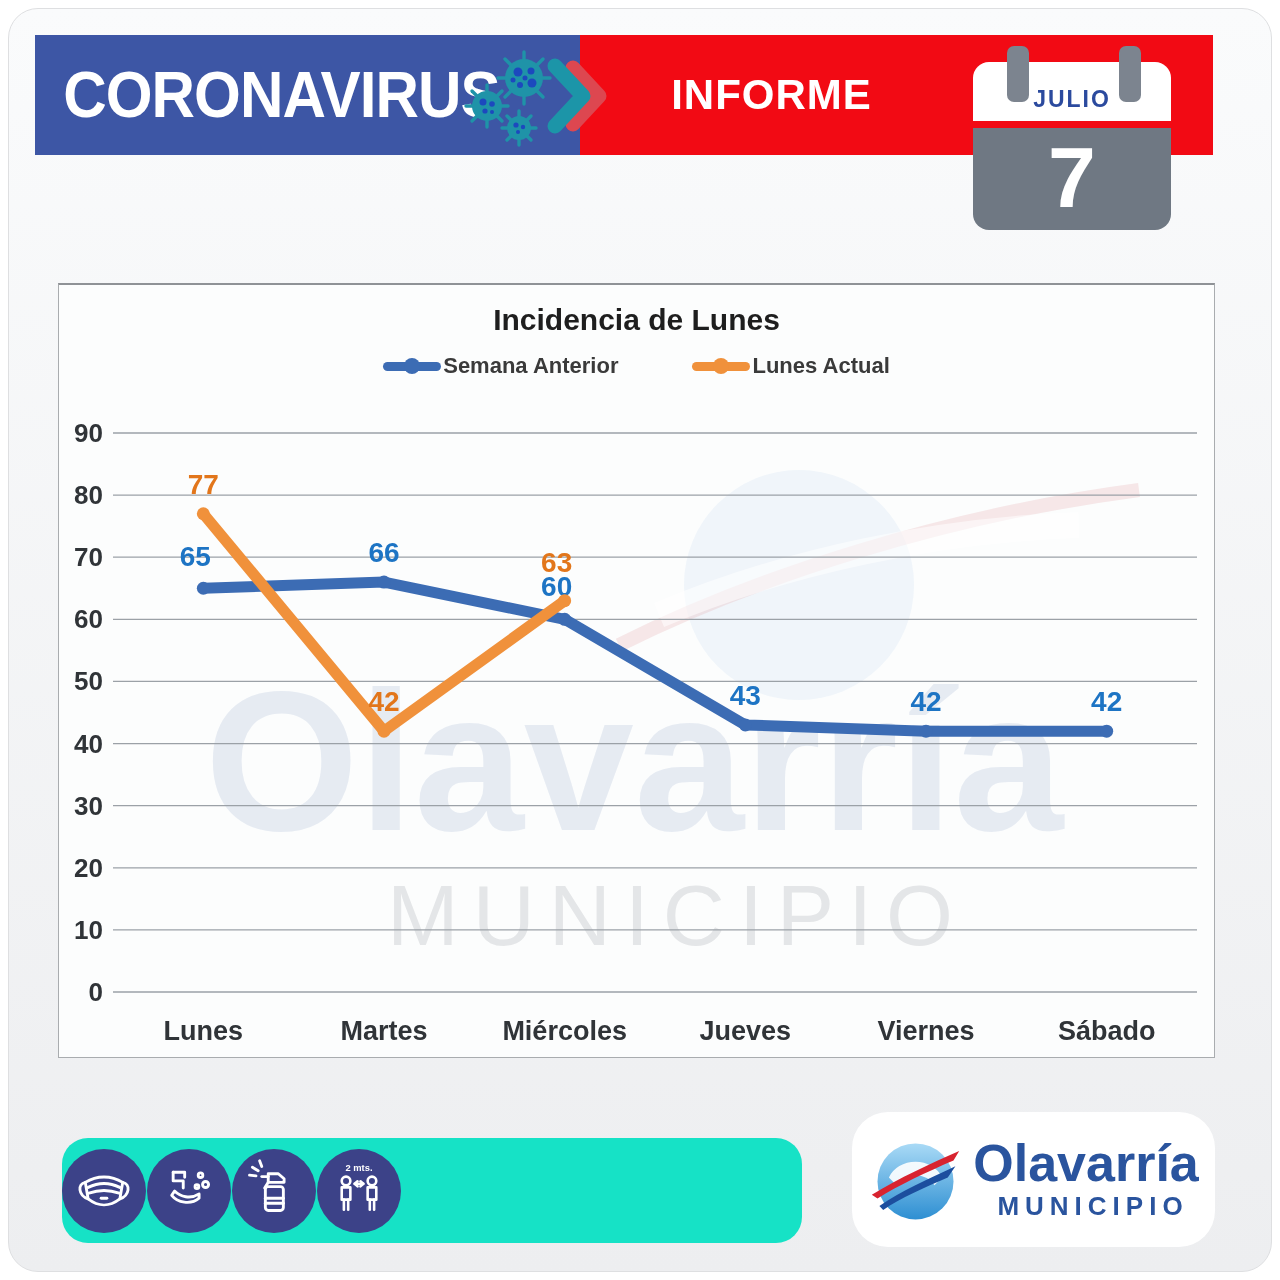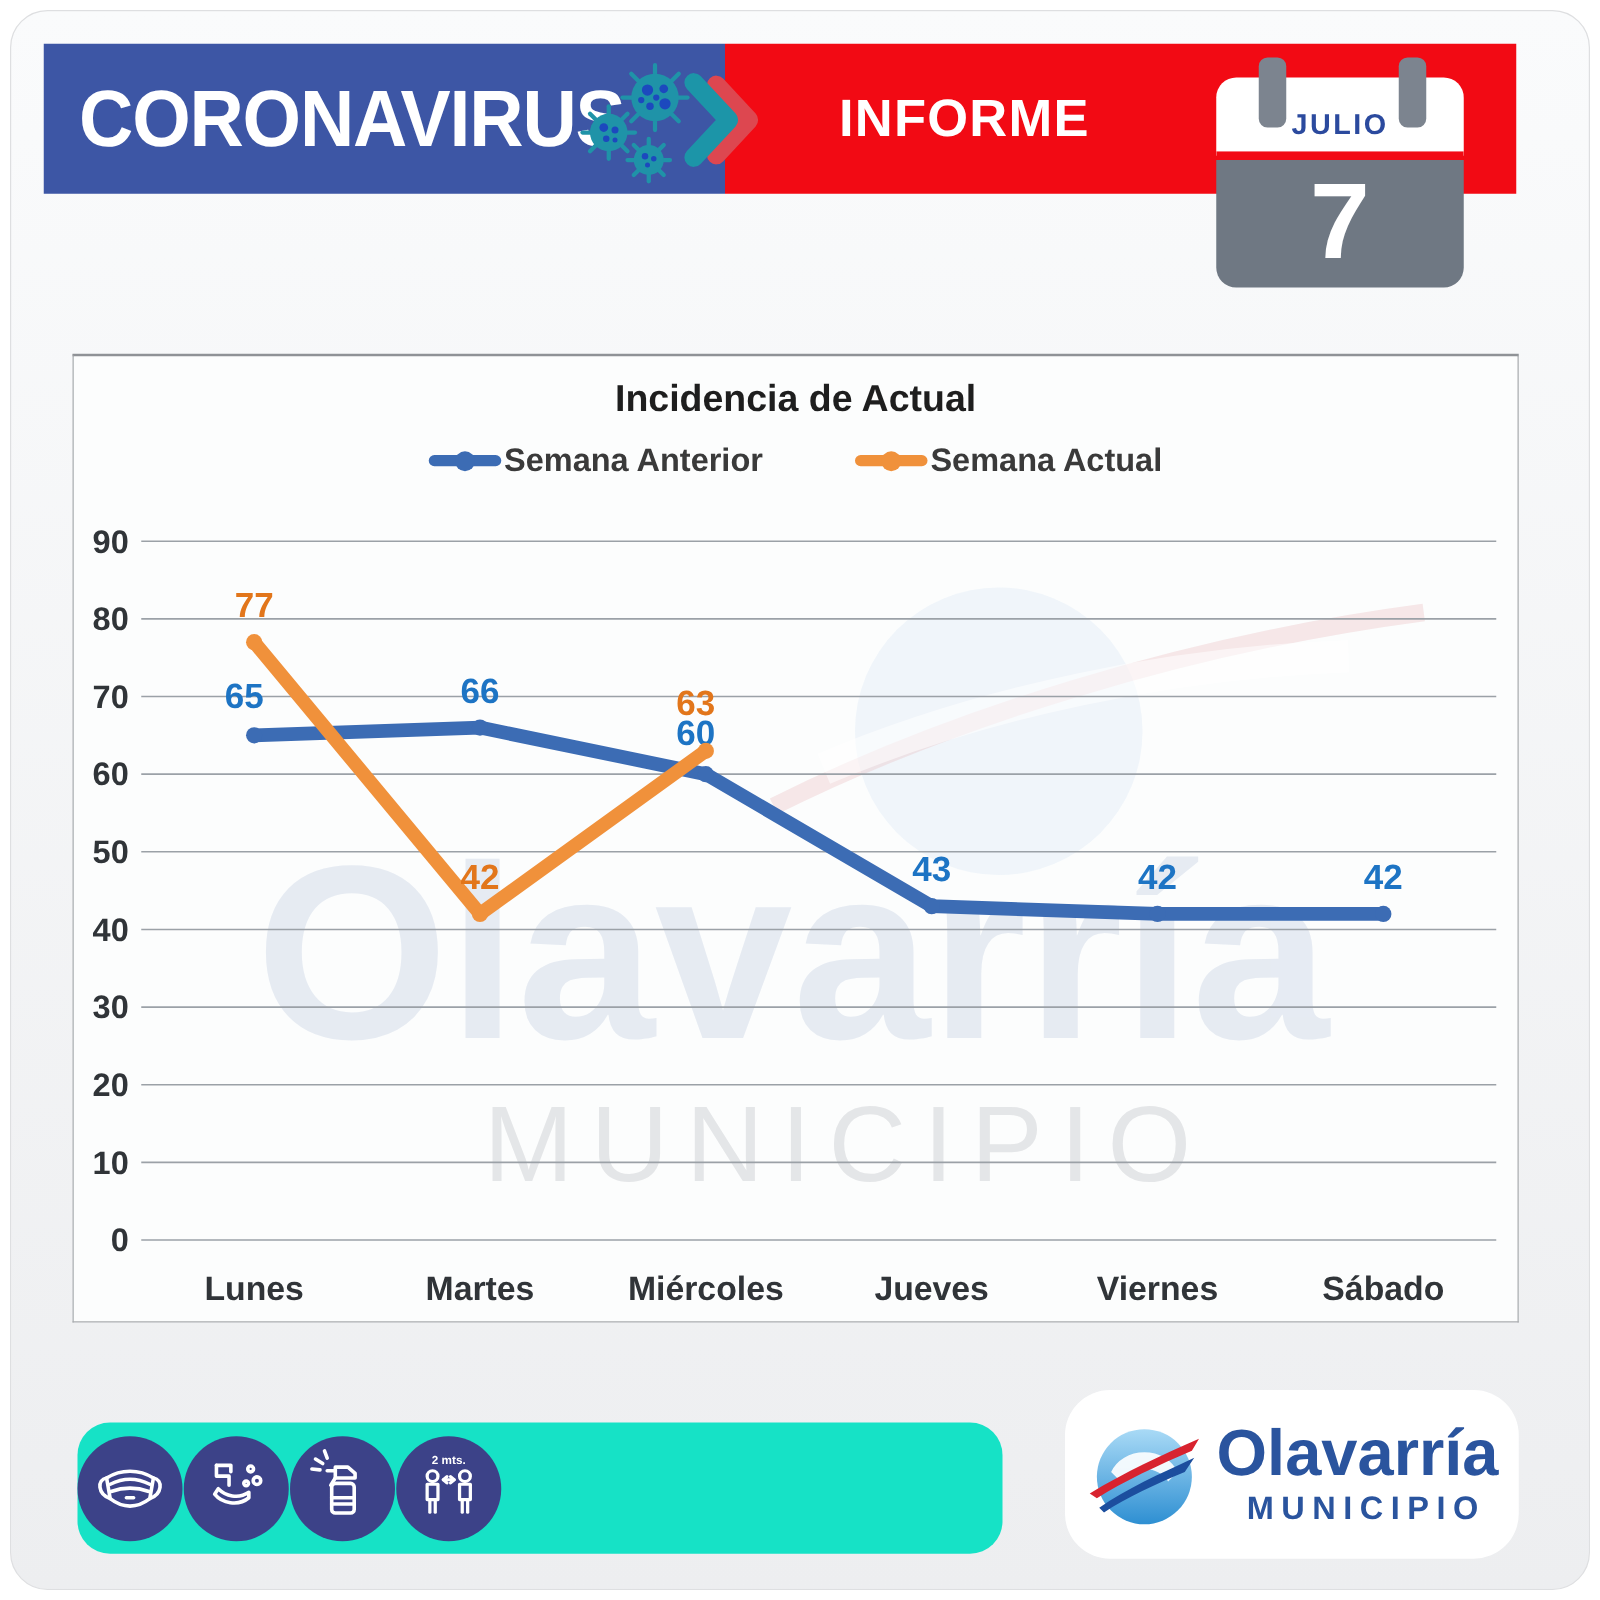--- a/index.html
+++ b/index.html
@@ -61,21 +61,21 @@
   }
   .chart-legend{
     position:absolute;left:0;top:68px;width:100%;display:flex;justify-content:center;gap:74px;align-items:center;
   }
   .legend-item{display:flex;align-items:center;gap:2px;}
   .legend-swatch{width:58px;height:9px;border-radius:5px;position:relative;}
   .legend-swatch::after{
     content:'';position:absolute;left:50%;top:50%;width:16px;height:16px;border-radius:50%;
     transform:translate(-50%,-50%);background:inherit;
   }
-  .legend-label{font-size:26px;font-weight:700;color:#3a3a3a;}
+  .legend-label{font-size:22px;font-weight:700;color:#3a3a3a;}
   .chart-svg{position:absolute;left:0;top:0;}
 
   
   .hygiene-bar{
     position:absolute;left:62px;top:1138px;width:740px;height:105px;background:#16e2c6;border-radius:26px;
     display:flex;align-items:center;box-sizing:border-box;gap:1px;
   }
   .hygiene-circle{width:84px;height:84px;border-radius:50%;background:#3c4288;flex:none;
     display:flex;align-items:center;justify-content:center;}
   .hygiene-circle svg{width:72px;height:72px;}
@@ -226,29 +226,29 @@
         <text x="1047.6666666666665" y="426.1333333333333" text-anchor="middle" font-size="28" font-weight="800" fill="#1d74c4" font-family="Liberation Sans, sans-serif">42</text>
         <polyline points="144.33333333333331,228.74444444444447 325,446.1333333333333 505.66666666666663,315.70000000000005" fill="none" stroke="#f0913b" stroke-width="11" stroke-linecap="round" stroke-linejoin="round"></polyline>
         <circle cx="144.33333333333331" cy="228.74444444444447" r="6.5" fill="#f0913b"></circle>
         <circle cx="325" cy="446.1333333333333" r="6.5" fill="#f0913b"></circle>
         <circle cx="505.66666666666663" cy="315.70000000000005" r="6.5" fill="#f0913b"></circle>
         <text x="144.33333333333331" y="208.74444444444447" text-anchor="middle" font-size="28" font-weight="800" fill="#e2761b" font-family="Liberation Sans, sans-serif">77</text>
         <text x="325" y="426.1333333333333" text-anchor="middle" font-size="28" font-weight="800" fill="#e2761b" font-family="Liberation Sans, sans-serif">42</text>
         <text x="497.66666666666663" y="286.70000000000005" text-anchor="middle" font-size="28" font-weight="800" fill="#e2761b" font-family="Liberation Sans, sans-serif">63</text>
       </g>
   </svg>
-  <div class="chart-title">Incidencia de Actual</div>
+  <div class="chart-title">Incidencia de Lunes</div>
   <div class="chart-legend">
     <div class="legend-item">
       <span class="legend-swatch" style="background: rgb(60, 108, 180);"></span>
       <span class="legend-label">Semana Anterior</span>
     </div>
     <div class="legend-item">
       <span class="legend-swatch" style="background: rgb(240, 145, 59);"></span>
-      <span class="legend-label">Semana Actual</span>
+      <span class="legend-label">Lunes Actual</span>
     </div>
   </div>
 </div>
 
 <div class="hygiene-bar">
   <div class="hygiene-circle">
     <svg viewBox="0 0 100 100" fill="none" stroke="#ffffff" stroke-width="4" stroke-linecap="round" stroke-linejoin="round">
       <path d="M24,38 C40,28 60,28 76,38 L72,61 C58,72 42,72 28,61 Z"></path>
       <path d="M28,45 C42,38 58,38 72,45"></path>
       <path d="M29,53 C43,48 57,48 71,53"></path>

